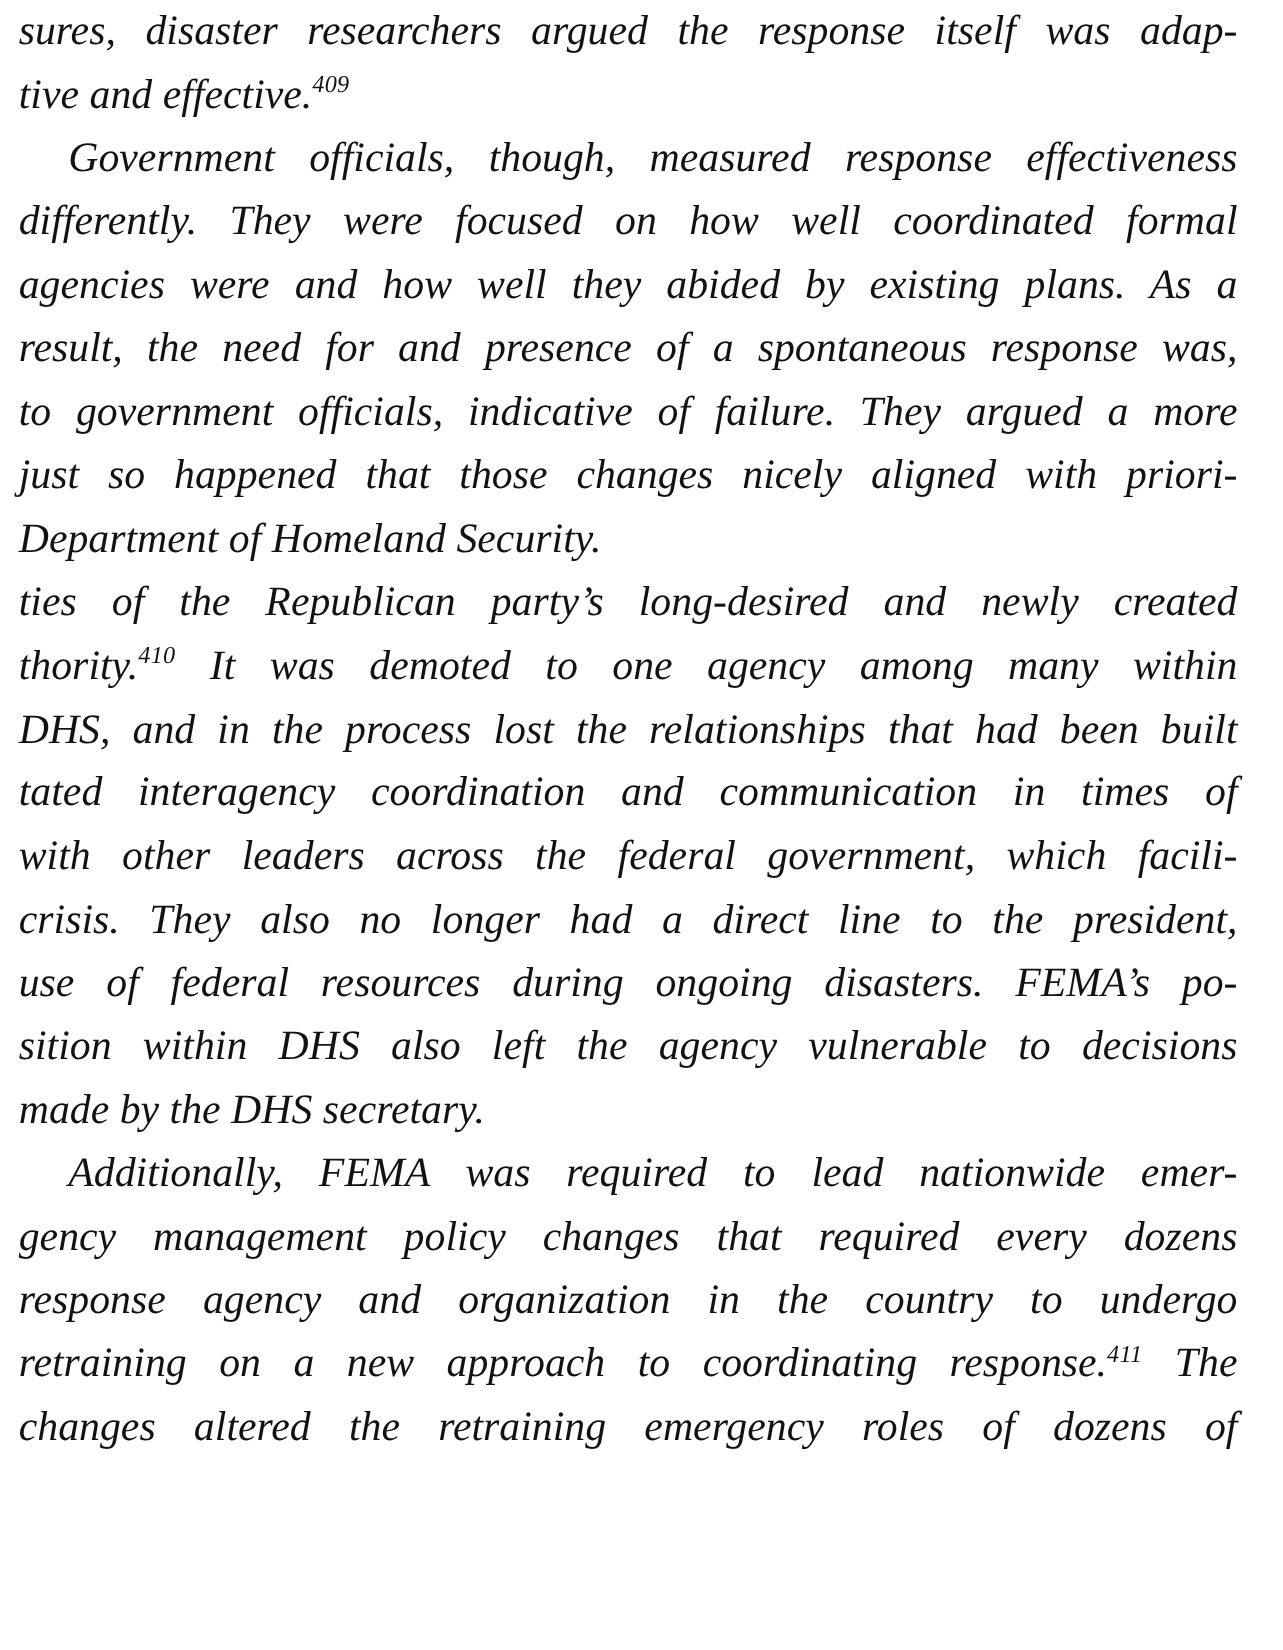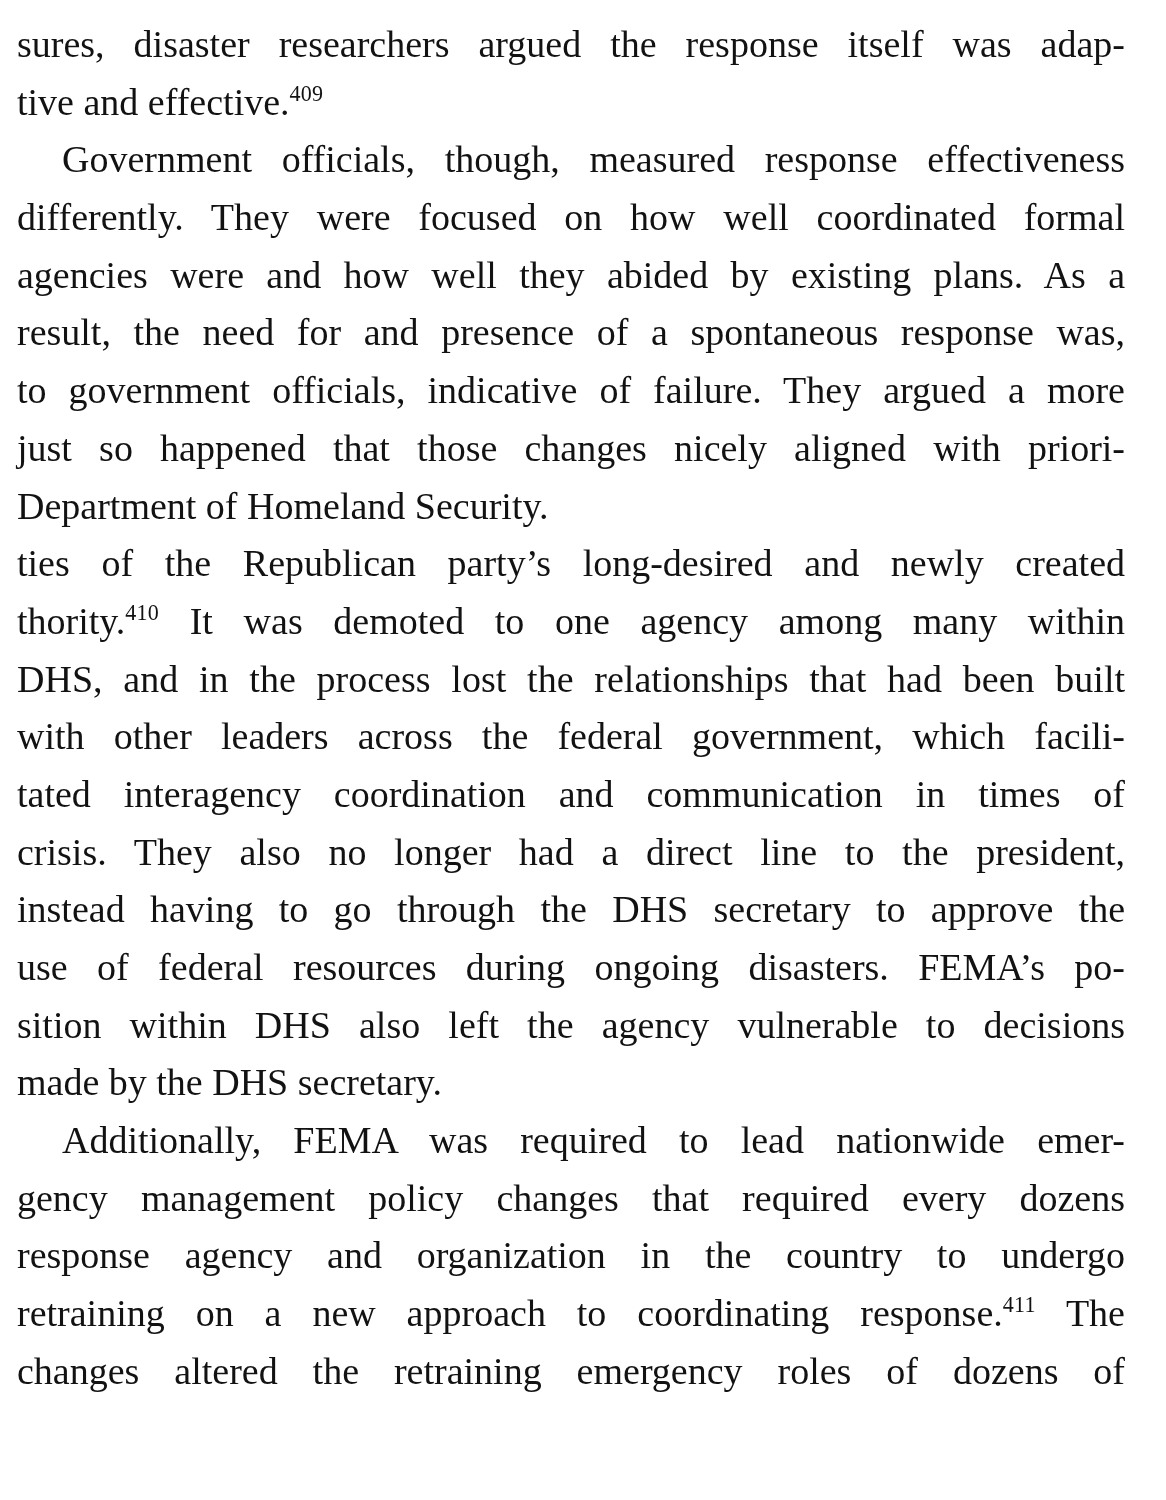--- a/index.html
+++ b/index.html
@@ -9,26 +9,27 @@
   }
   body {
     width: 1166px;
     height: 1500px;
     overflow: hidden;
   }
   .page {
     box-sizing: border-box;
     width: 1166px;
     height: 1500px;
-    padding: 16px 41px 0 17px;
+    padding: 0 41px 0 17px;
     background: #ffffff;
     font-family: "Liberation Serif", "DejaVu Serif", serif;
     font-size: 38px;
     line-height: 57.69px;
     color: #121212;
+    font-style: italic;
     -webkit-font-smoothing: antialiased;
   }
   .line {
     width: 100%;
     text-align: justify;
     text-align-last: left;
     white-space: normal;
   }
   .line.j {
     text-align-last: justify;
@@ -54,24 +55,23 @@
   <div class="line j indent">Government officials, though, measured response effectiveness</div>
   <div class="line j">differently. They were focused on how well coordinated formal</div>
   <div class="line j">agencies were and how well they abided by existing plans. As a</div>
   <div class="line j">result, the need for and presence of a spontaneous response was,</div>
   <div class="line j">to government officials, indicative of failure. They argued a more</div>
   <div class="line j">just so happened that those changes nicely aligned with priori-</div>
   <div class="line">Department of Homeland Security.</div>
   <div class="line j">ties of the Republican party’s long-desired and newly created</div>
   <div class="line j"><span>thority.</span><sup class="fnref">410</sup><span> It was demoted to one agency among many within</span></div>
   <div class="line j">DHS, and in the process lost the relationships that had been built</div>
+  <div class="line j">tated interagency coordination and communication in times of</div>
   <div class="line j">with other leaders across the federal government, which facili-</div>
-  <div class="line j">tated interagency coordination and communication in times of</div>
   <div class="line j">crisis. They also no longer had a direct line to the president,</div>
-  <div class="line j">instead having to go through the DHS secretary to approve the</div>
   <div class="line j">use of federal resources during ongoing disasters. FEMA’s po-</div>
   <div class="line j">sition within DHS also left the agency vulnerable to decisions</div>
   <div class="line">made by the DHS secretary.</div>
   <div class="line j indent">Additionally, FEMA was required to lead nationwide emer-</div>
   <div class="line j">gency management policy changes that required every dozens</div>
   <div class="line j">response agency and organization in the country to undergo</div>
   <div class="line j"><span>retraining on a new approach to coordinating response.</span><sup class="fnref">411</sup><span> The</span></div>
   <div class="line j">changes altered the retraining emergency roles of dozens of</div>
 </div>
 

